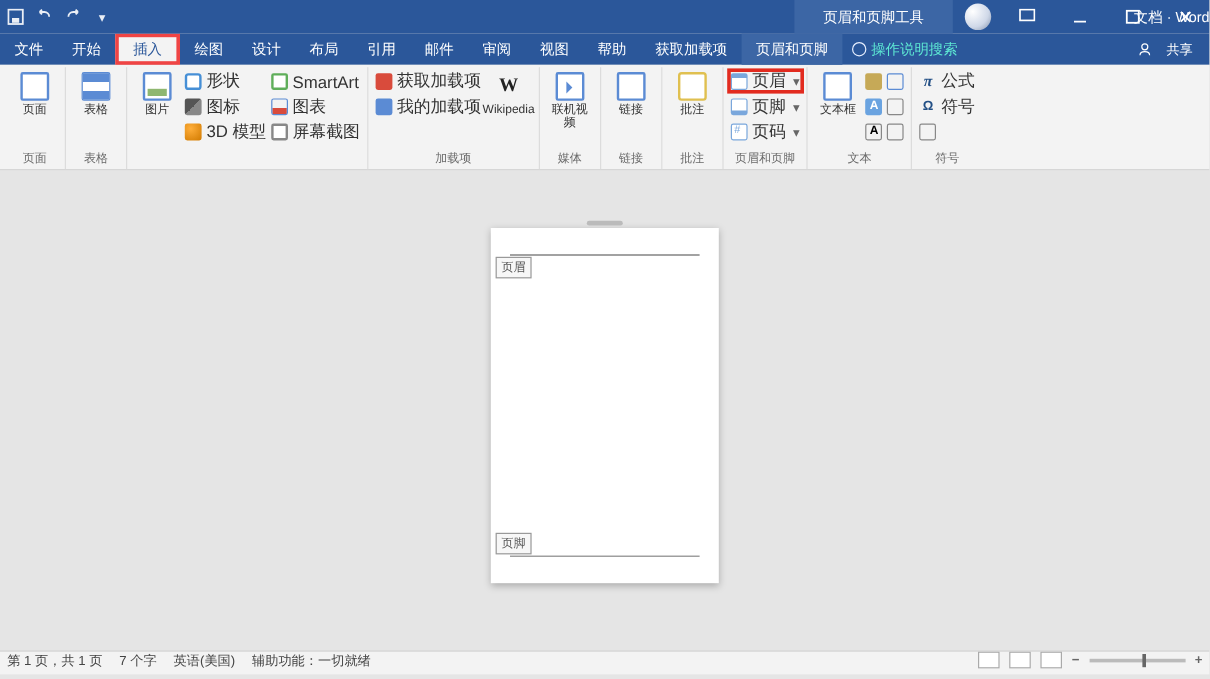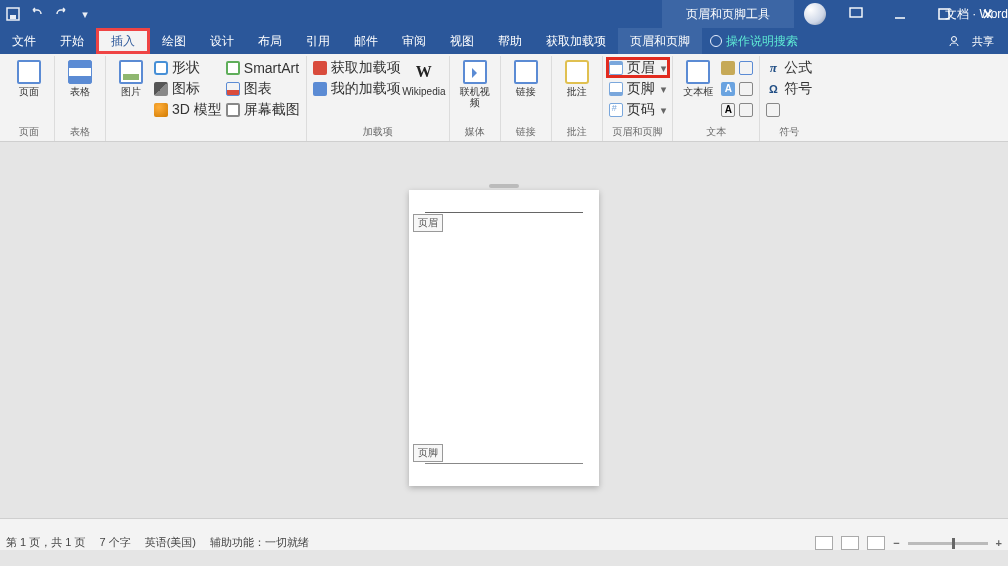--- a/index.html
+++ b/index.html
@@ -161,24 +161,24 @@
   }
   .hf-tag.h { top: 24px; left: 4px; }
   .hf-tag.f { bottom: 24px; left: 4px; }
   .page-tab {
     position:absolute; top:-6px; left:50%; transform:translateX(-50%);
     width: 30px; height: 4px; background:#bbb; border-radius:2px;
   }
 
   
   .status {
-    position: absolute; left:0; right:0; bottom:16px;
-    height: 32px; background: #f3f3f3;
+    position: absolute; left:0; right:0; bottom:4px;
+    height: 20px; background: #f3f3f3;
     border-top: 1px solid #cfcfcf;
-    display: flex; align-items: flex-end;
+    display: flex; align-items: flex-start;
     font-size: 11px; color: #444;
     padding: 0 6px;
   }
   .status .left { display:flex; gap:14px; }
   .status .right { margin-left:auto; display:flex; align-items:center; gap:8px; }
   .viewbtn { width:18px; height:14px; border:1px solid #aaa; background:#fff;}
   .slider { width:80px; height:3px; background:#bbb; position:relative;}
   .slider::after{content:"";position:absolute;left:55%;top:-4px;width:3px;height:11px;background:#666;}
 
   

